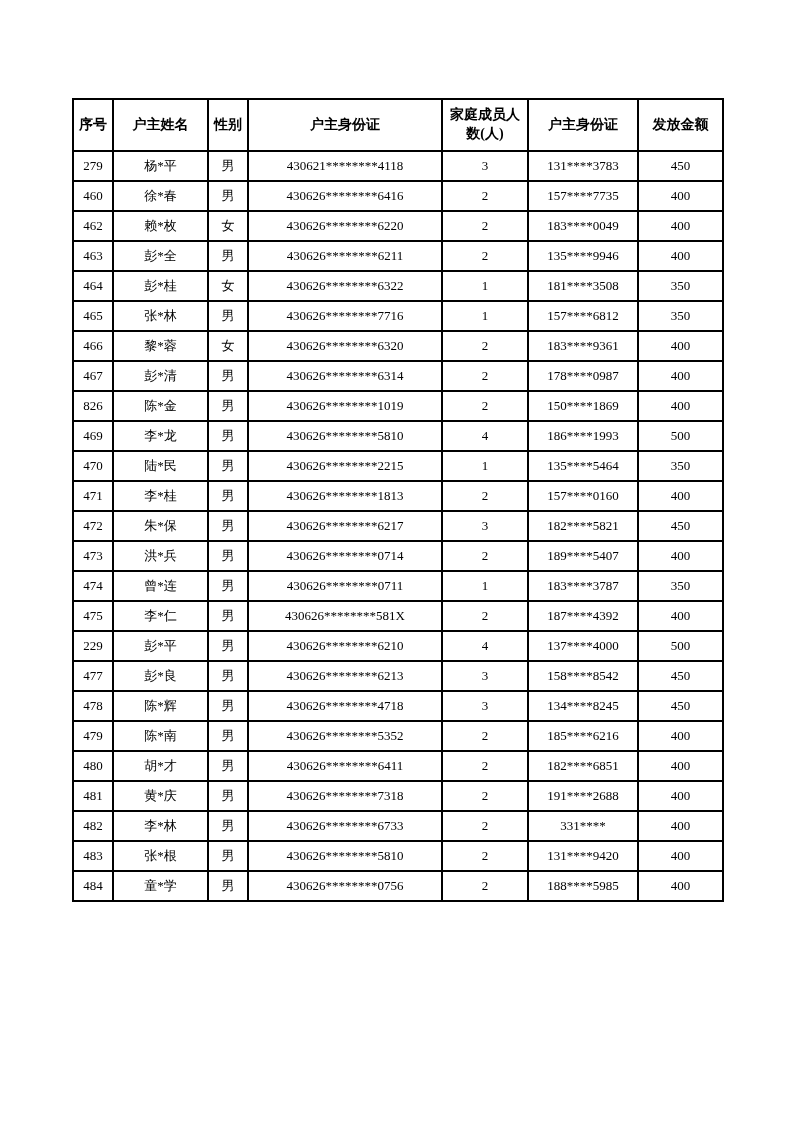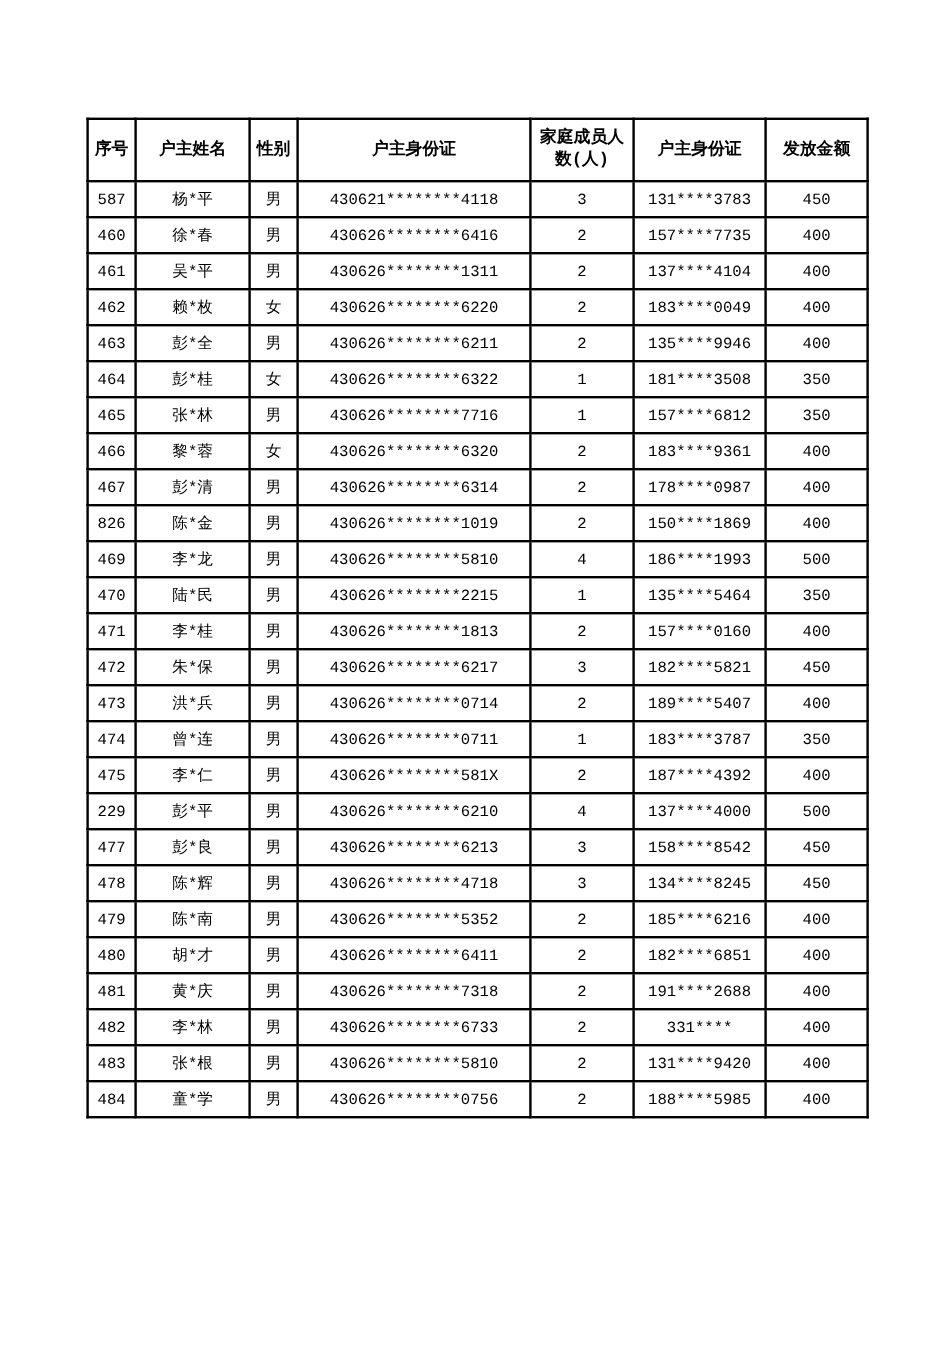--- a/index.html
+++ b/index.html
@@ -20,21 +20,20 @@
     background: #ffffff;
     overflow: hidden;
   }
   table.grid {
     position: absolute;
     left: 72px;
     top: 98px;
     width: 650px;
     border-collapse: collapse;
     table-layout: fixed;
-    font-family: Liberation Mono, monospace;
   }
   table.grid th,
   table.grid td {
     border: 2px solid #000000;
     text-align: center;
     vertical-align: middle;
     padding: 0 3px;
     overflow: hidden;
     word-break: break-all;
   }
@@ -71,44 +70,35 @@
         <th>户主姓名</th>
         <th>性别</th>
         <th>户主身份证</th>
         <th>家庭成员人数(人)</th>
         <th>户主身份证</th>
         <th>发放金额</th>
       </tr>
     </thead>
     <tbody>
         <tr>
-          <td>587</td>
+          <td>279</td>
           <td>杨*平</td>
           <td>男</td>
           <td>430621********4118</td>
           <td>3</td>
           <td>131****3783</td>
           <td>450</td>
         </tr>
         <tr>
           <td>460</td>
           <td>徐*春</td>
           <td>男</td>
           <td>430626********6416</td>
           <td>2</td>
           <td>157****7735</td>
-          <td>400</td>
-        </tr>
-        <tr>
-          <td>461</td>
-          <td>吴*平</td>
-          <td>男</td>
-          <td>430626********1311</td>
-          <td>2</td>
-          <td>137****4104</td>
           <td>400</td>
         </tr>
         <tr>
           <td>462</td>
           <td>赖*枚</td>
           <td>女</td>
           <td>430626********6220</td>
           <td>2</td>
           <td>183****0049</td>
           <td>400</td>

